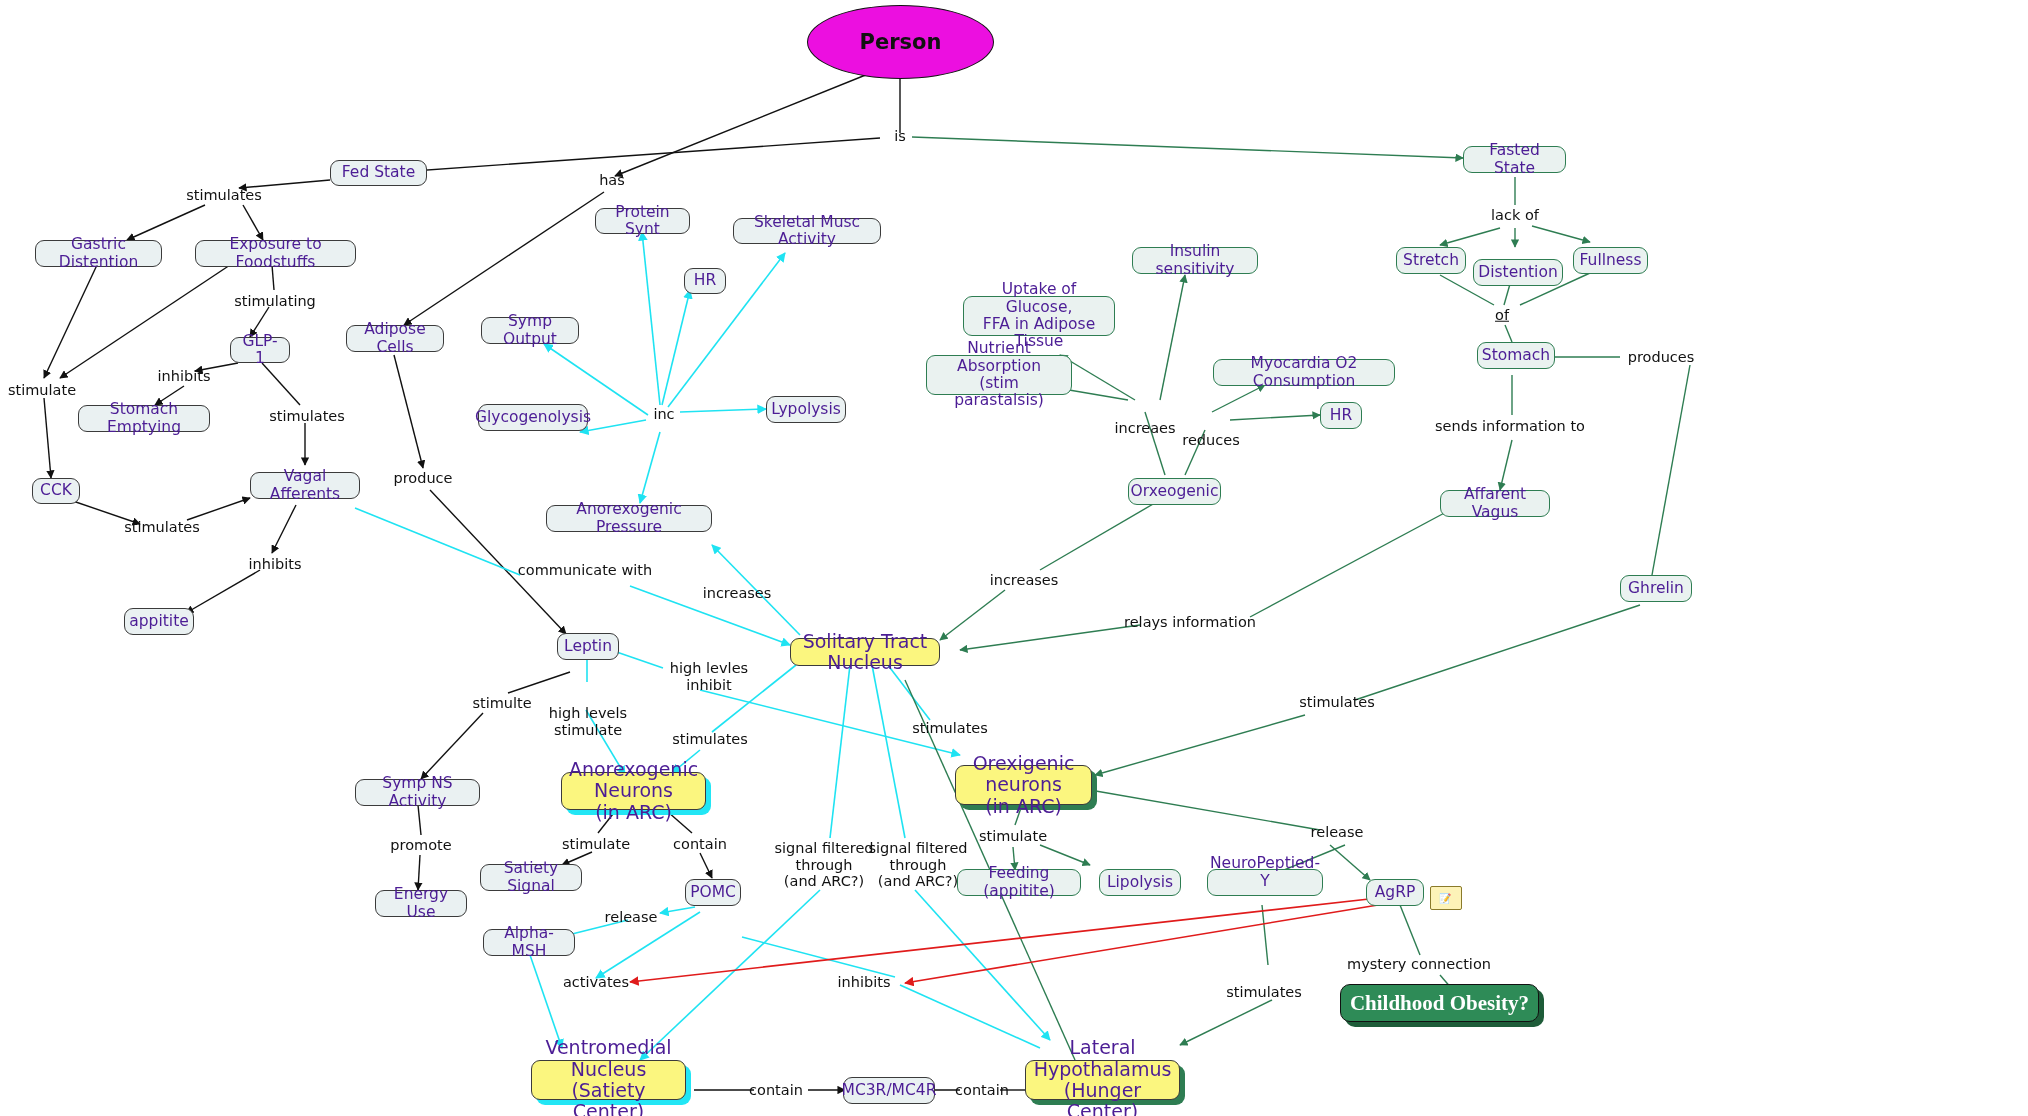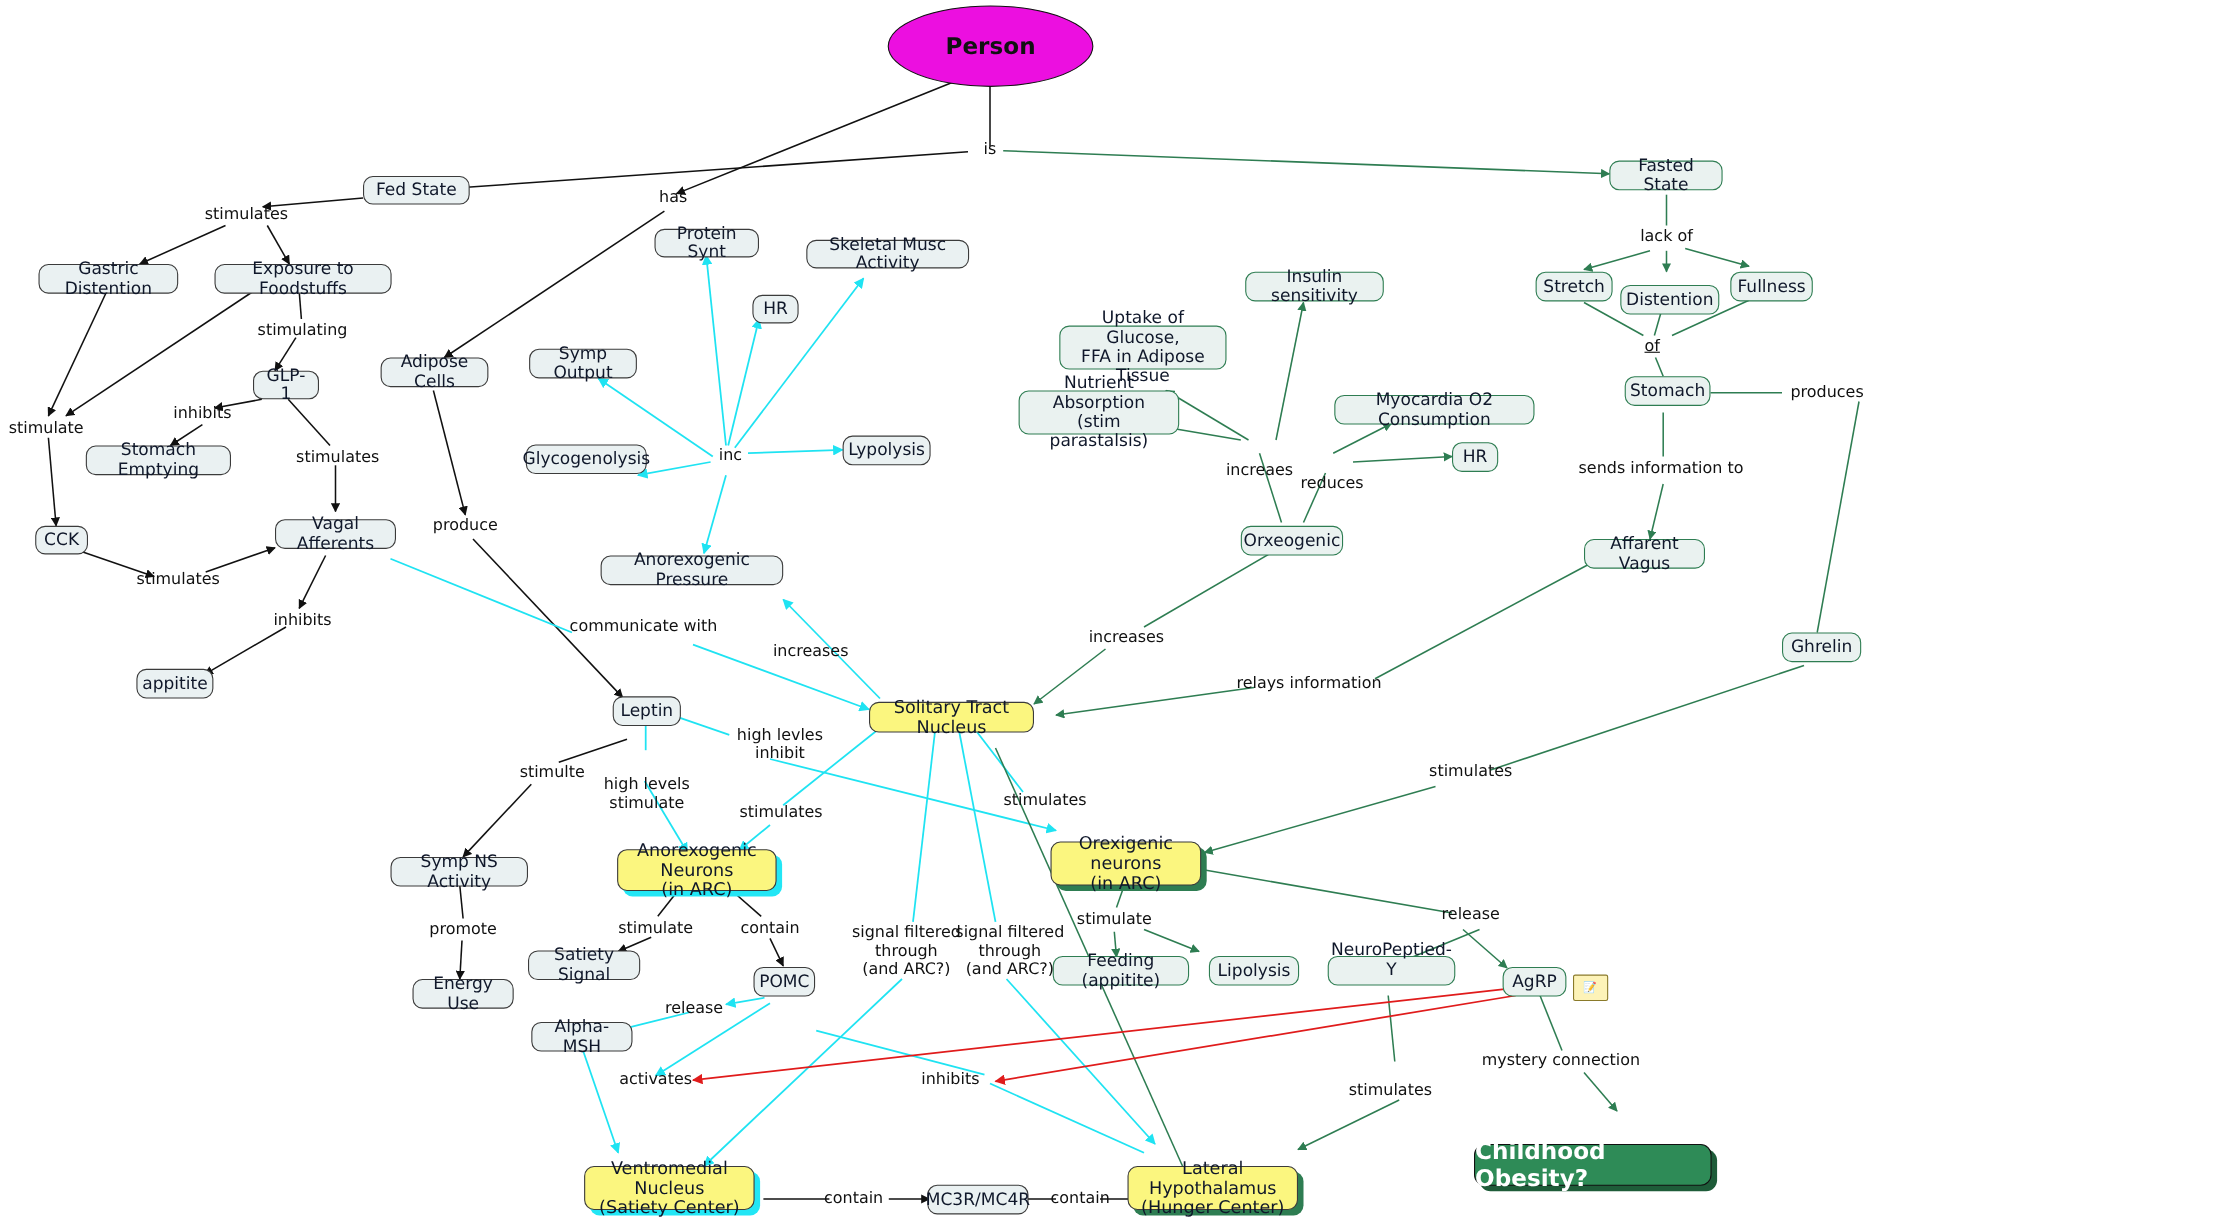--- a/index.html
+++ b/index.html
@@ -3,23 +3,23 @@
 <meta charset="utf-8">
 <title>Concept Map</title>
 <style>
   html,body{margin:0;padding:0;background:#ffffff;}
   body{width:2028px;height:1116px;font-family:"DejaVu Sans","Liberation Sans",sans-serif;overflow:hidden;}
   #stage{position:relative;width:2028px;height:1116px;background:#fff;}
   svg#edges{position:absolute;left:0;top:0;width:2028px;height:1116px;}
 
   .node{position:absolute;box-sizing:border-box;display:flex;align-items:center;justify-content:center;
         text-align:center;border-radius:9px;background:#eaf1f2;border:1.3px solid #3b3b3b;
-        color:#0f172a;font-size:15.5px;line-height:1.12;padding:5px 9px;white-space:pre-line;}
+        color:#4c1d95;font-size:15.5px;line-height:1.12;padding:5px 9px;white-space:pre-line;}
   .node.green{border-color:#2e7d52;background:#eaf2f0;}
-  .node.yellow{background:#fbf67f;border:1.6px solid #3b3b3b;font-size:16px;}
+  .node.yellow{background:#fbf67f;border:1.6px solid #3b3b3b;font-size:19px;}
   .node.yellow.cyanshadow{box-shadow:5px 5px 0 0 #22e6f5;}
   .node.yellow.greenshadow{box-shadow:5px 5px 0 0 #2e7d52;}
 
   .banner{position:absolute;box-sizing:border-box;border-radius:12px;border:1.6px solid #111;
           display:flex;align-items:center;justify-content:center;font-weight:bold;font-size:15px;}
   .banner.cyan{background:#16efef;color:#0b0b0b;}
   .banner.green{background:#2e8b57;color:#ffffff;}
 
   .ellipse{position:absolute;border-radius:50%;background:#ec0fe0;border:1.6px solid #111;
            display:flex;align-items:center;justify-content:center;font-weight:bold;font-size:21px;color:#111;}
@@ -229,21 +229,21 @@
       <path d="M1378,898 L630,982" marker-end="url(#ahRed)"></path>
       <path d="M1378,905 L905,983" marker-end="url(#ahRed)"></path>
     </g>
   </svg>
 
 
   <div class="ellipse" style="left:807px;top:5px;width:185px;height:72px;">
     <span>Person</span>
   </div>
 
-  <div class="obesity" style="left:1340px;top:1040px;width:216px;height:38px;">
+  <div class="obesity" style="left:1340px;top:984px;width:199px;height:38px;font-family:Liberation Serif, serif;">
     <span>Childhood Obesity?</span>
   </div>
 
   <div class="node" style="left:330px;top:160px;width:97px;height:26px;"><span>Fed State</span></div>
   <div class="node" style="left:35px;top:240px;width:127px;height:27px;"><span>Gastric Distention</span></div>
   <div class="node" style="left:195px;top:240px;width:161px;height:27px;"><span>Exposure to Foodstuffs</span></div>
   <div class="node" style="left:230px;top:337px;width:60px;height:26px;"><span>GLP-1</span></div>
   <div class="node" style="left:78px;top:405px;width:132px;height:27px;"><span>Stomach Emptying</span></div>
   <div class="node" style="left:32px;top:478px;width:48px;height:26px;"><span>CCK</span></div>
   <div class="node" style="left:250px;top:472px;width:110px;height:27px;"><span>Vagal Afferents</span></div>

